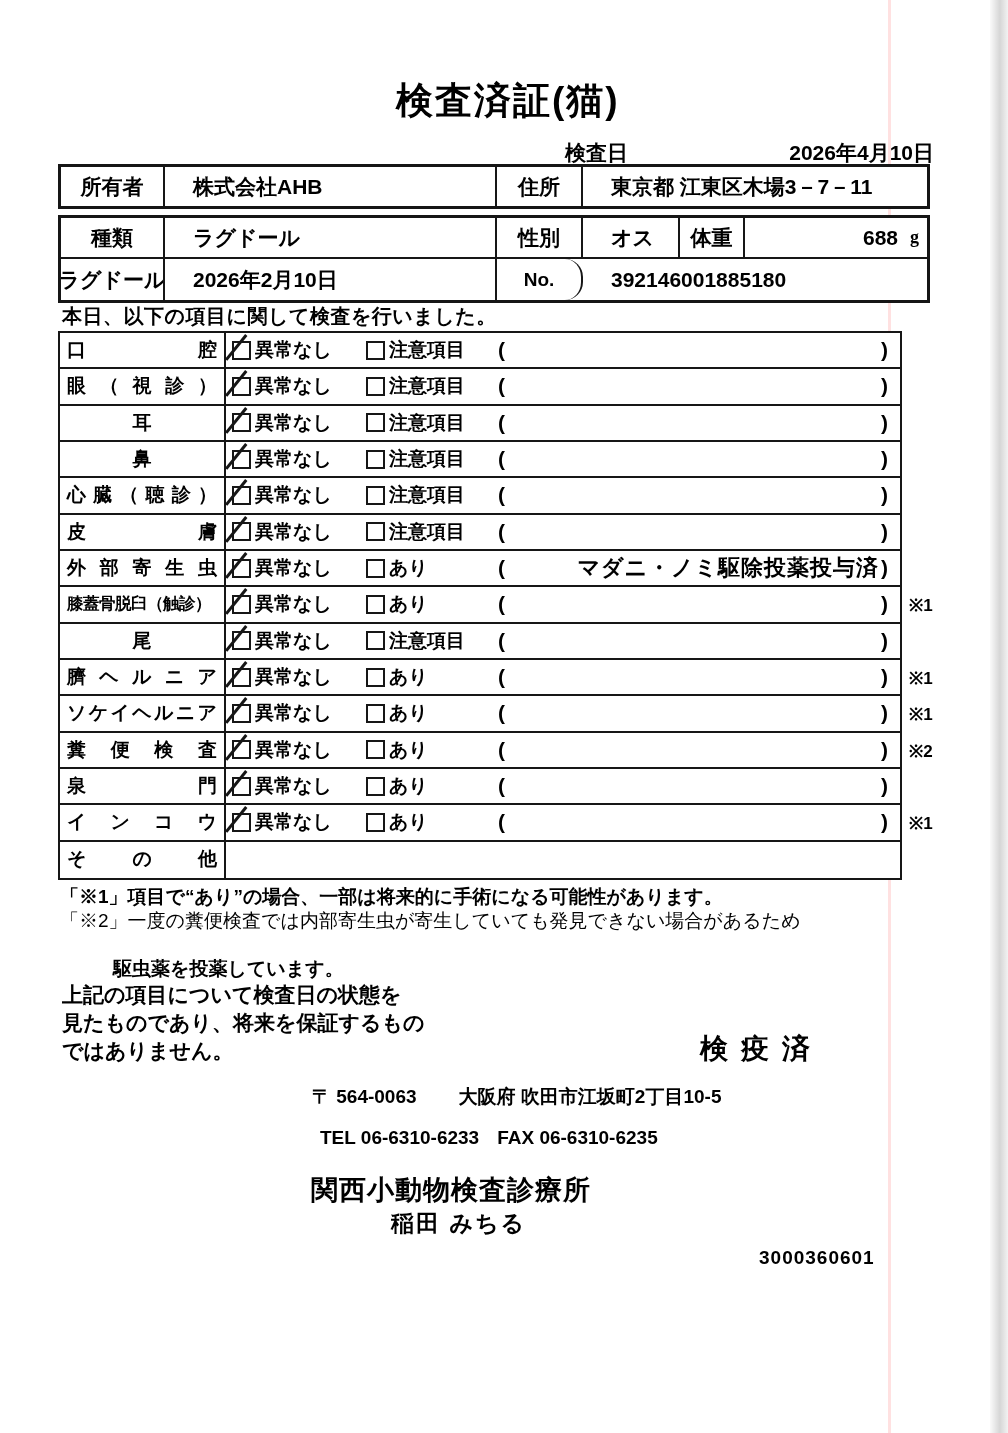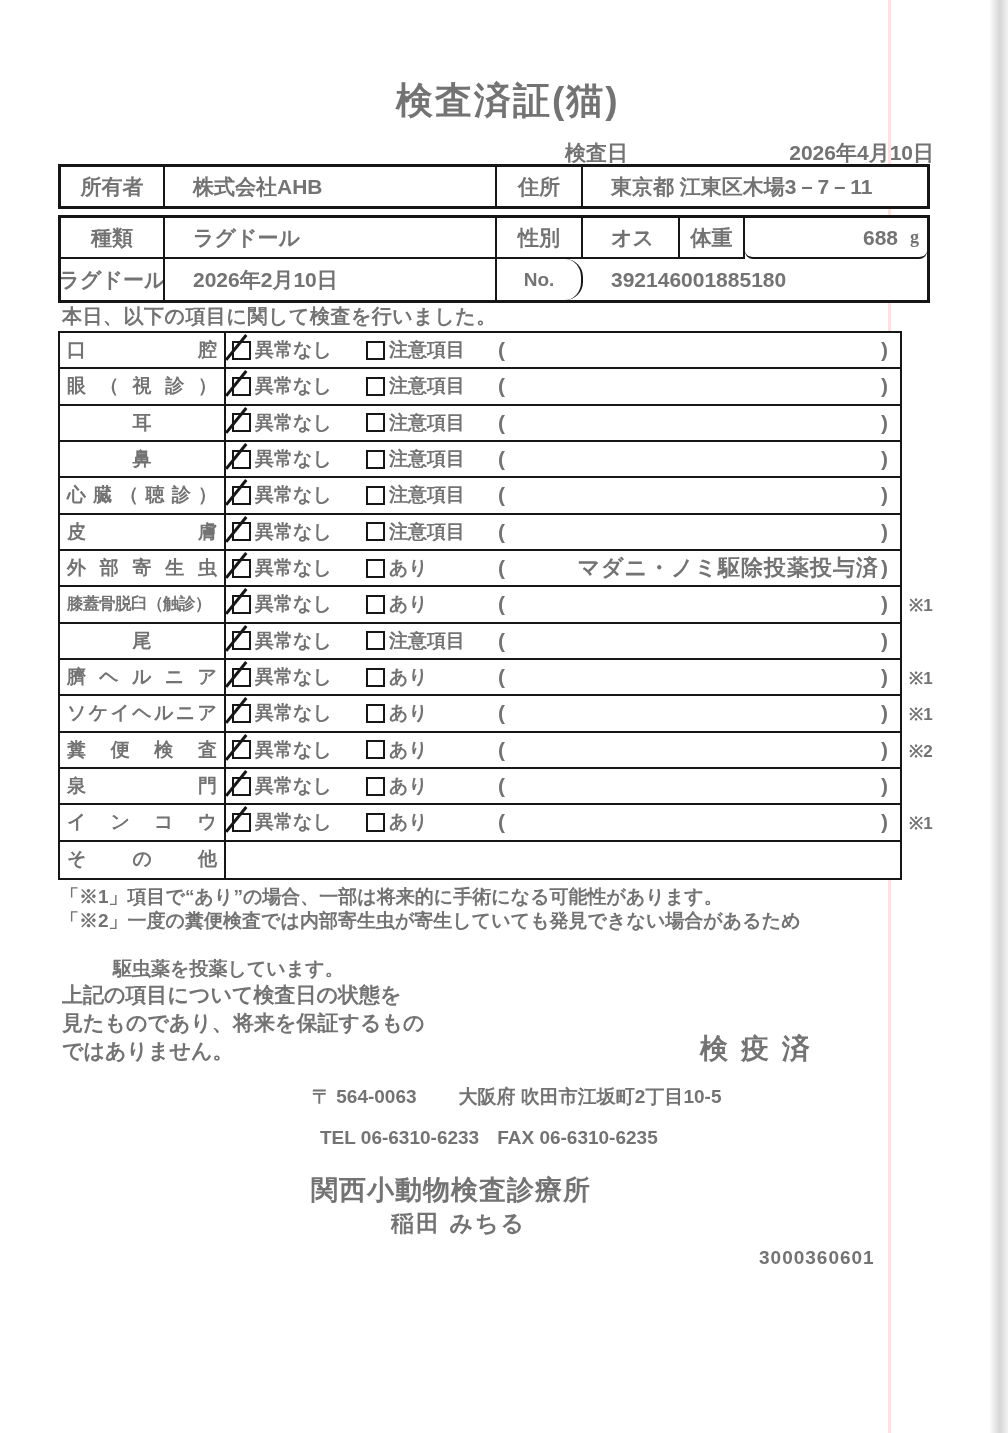--- a/index.html
+++ b/index.html
@@ -1,21 +1,21 @@
 <!DOCTYPE html>
 <html><head>
 <meta charset="utf-8">
 <style>
   html,body{margin:0;padding:0;background:#ffffff;}
   .page{
     position:relative;
     width:1008px;height:1433px;
     background:#ffffff;
     font-family:"Liberation Sans", sans-serif;
-    color:#737373;
+    color:#000000;
     overflow:hidden;
   }
   
   .scan-band-right{
     position:absolute;top:0;right:0;width:18px;height:100%;
     background:linear-gradient(to right, rgba(0,0,0,0.02), rgba(0,0,0,0.16) 55%, rgba(0,0,0,0.05));
   }
   .scan-line-pink{
     position:absolute;top:0;left:888px;width:3px;height:100%;
     background:rgba(255,170,170,0.35);
@@ -42,21 +42,21 @@
   .pet-table{top:215px;height:88px;grid-template-columns:104px 332px 86px 97px 65px 1fr;grid-template-rows:1fr 1fr;}
   .hcell{
     display:flex;align-items:center;box-sizing:border-box;
     border-right:2px solid #161616;border-bottom:2px solid #161616;
     font-size:21px;font-weight:600;white-space:nowrap;overflow:hidden;
   }
   .hcell.nr{border-right:none;}
   .hcell.nb{border-bottom:none;}
   .hl{justify-content:center;}
   .hv{padding-left:28px;}
-  .hv-weight{justify-content:flex-end;padding-right:8px;border-radius:8px;}
+  .hv-weight{justify-content:flex-end;padding-right:8px;}
   .unit{font-size:18px;margin-left:12px;font-family:"Liberation Serif", serif;}
   .no-label{font-size:19px;border-radius:18px;}
   .statement{
     position:absolute;left:62px;top:303px;
     font-size:20px;font-weight:700;letter-spacing:0.5px;white-space:nowrap;
   }
   
   .ctable{
     position:absolute;left:58px;top:331px;width:844px;height:549px;
     border:2px solid #161616;box-sizing:border-box;
@@ -94,21 +94,21 @@
     transform:rotate(-51deg);transform-origin:left bottom;
   }
   .paren{font-size:21px;font-weight:600;}
   .pnote{flex:1;text-align:right;font-weight:700;font-size:22px;letter-spacing:1px;padding-right:2px;overflow:visible;}
   .remark{
     position:absolute;left:calc(100% + 9px);top:50%;transform:translateY(-50%);
     font-size:17px;font-weight:600;white-space:nowrap;
   }
   
   .fn1{position:absolute;left:60px;top:884px;font-size:19px;font-weight:600;white-space:nowrap;}
-  .fn2{position:absolute;left:60px;top:908px;font-size:19px;font-weight:700;white-space:nowrap;}
+  .fn2{position:absolute;left:60px;top:908px;font-size:19px;font-weight:400;white-space:nowrap;}
   .fn3{position:absolute;left:113px;top:924px;font-size:19px;font-weight:700;white-space:nowrap;margin-top:32px;}
   
   .disclaimer{
     position:absolute;left:62px;top:981px;
     font-size:21px;font-weight:700;line-height:28px;white-space:nowrap;
   }
   .stamp{
     position:absolute;left:700px;top:1030px;
     font-size:28px;font-weight:700;letter-spacing:13px;white-space:nowrap;
   }

